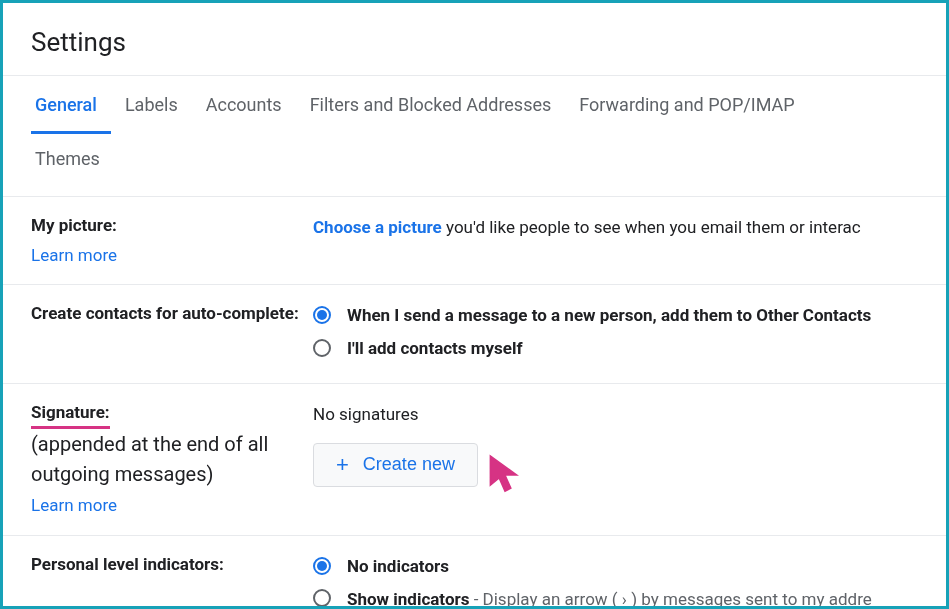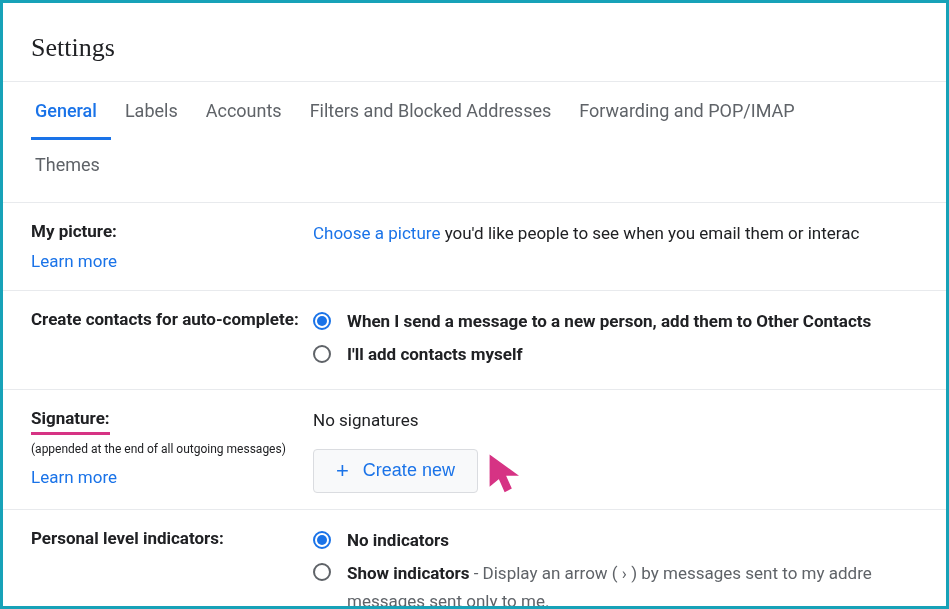--- a/index.html
+++ b/index.html
@@ -11,22 +11,21 @@
       font-family: 'Google Sans', Roboto, Arial, sans-serif;
       background: #fff;
       color: #202124;
       width: 949px;
       height: 609px;
       overflow: hidden;
       position: relative;
       border: 3px solid #17a2b8;
     }
     .header {
-      padding: 30px 28px 18px 28px;
-      font-family: Liberation Serif, serif;
+      padding: 24px 28px 18px 28px;
     }
     .page-title {
       font-size: 26px;
       font-weight: 400;
       color: #202124;
     }
     .divider {
       border: none;
       border-top: 1px solid #e8eaed;
     }
@@ -73,31 +72,31 @@
     .setting-label {
       width: 282px;
       flex-shrink: 0;
       font-size: 17px;
       font-weight: 700;
       color: #202124;
       line-height: 1.5;
     }
     .setting-label .sub {
       font-weight: 400;
-      font-size: 12px;
+      font-size: 20px;
     }
     .setting-value {
       flex: 1;
       font-size: 17px;
       color: #202124;
       line-height: 1.7;
     }
     .link {
       color: #1a73e8;
-      font-weight: 400;
+      font-weight: 700;
       cursor: pointer;
     }
     .learn-more {
       display: block;
       color: #1a73e8;
       font-weight: 400;
       margin-top: 4px;
       cursor: pointer;
       font-size: 17px;
     }

